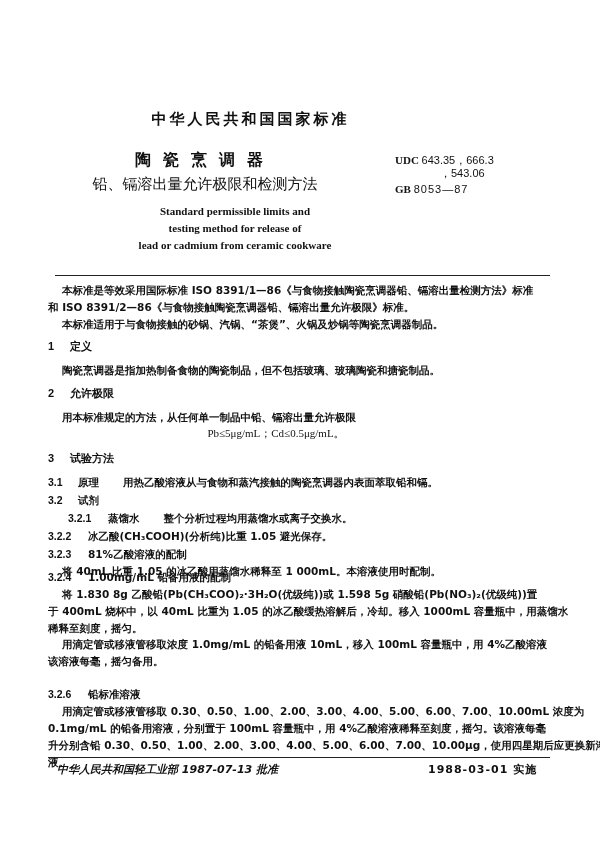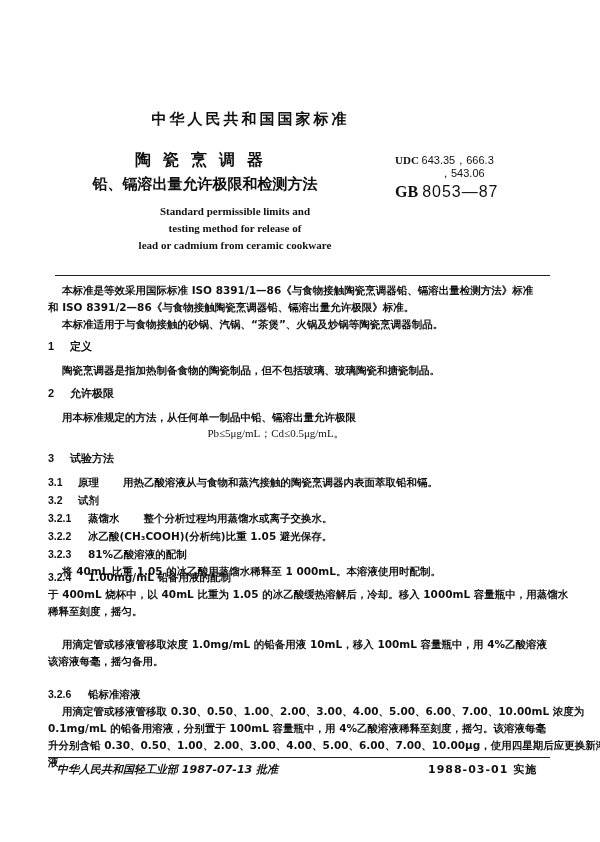--- a/index.html
+++ b/index.html
@@ -12,26 +12,26 @@
     .country {
       left: 0; width: 445px; top: 110px; text-align: center;
       font-size: 15px; font-weight: bold; letter-spacing: 3px; padding-left: 28px;
     }
     .title1 {
       left: 0; width: 410px; top: 150px; text-align: center;
       font-size: 16px; font-weight: bold; letter-spacing: 12px;
     }
     .title2 {
       left: 0; width: 410px; top: 175px; text-align: center;
-      font-size: 15px; font-weight: bold;
+      font-size: 15px; font-weight: normal;
     }
     .udc { left: 395px; top: 153px; font-family: "Liberation Serif", serif; font-size: 11px; font-weight: bold; }
     .udc-num { font-family: "Liberation Sans", sans-serif; font-weight: normal; font-size: 11px; }
     .udc2 { left: 440px; top: 166px; font-family: "Liberation Sans", sans-serif; font-size: 11px; }
-    .gb { left: 395px; top: 183px; font-family: "Liberation Serif", serif; font-size: 16px; font-weight: bold; }
+    .gb { left: 395px; top: 183px; font-family: "Liberation Serif", serif; font-size: 11px; font-weight: bold; }
     .gb-num { font-family: "Liberation Sans", sans-serif; font-weight: normal; letter-spacing: 1px; }
     .en {
       left: 0; width: 470px; text-align: center;
       font-family: "Liberation Serif", serif; font-weight: bold; font-size: 11px;
     }
     .rule { position: absolute; left: 55px; width: 495px; height: 0; border-top: 1.5px solid #222; }
     .p {
       position: absolute; left: 48px; width: 502px;
       font-size: 10.5px; line-height: 17px; font-weight: bold; white-space: nowrap;
     }
@@ -89,38 +89,39 @@
 
 <div class="p" style="top:474px;">
   <span class="sec-num">3.1</span><span>原理</span><span class="gap"></span><span>用热乙酸溶液从与食物和蒸汽接触的陶瓷烹调器内表面萃取铅和镉。</span>
 </div>
 
 <div class="p" style="top:492px;">
   <span class="sec-num">3.2</span><span>试剂</span>
 </div>
 
 <div class="p" style="top:510px;">
-  <span class="sec-num" style="min-width:40px;">3.2.1</span><span>蒸馏水</span><span class="gap"></span><span>整个分析过程均用蒸馏水或离子交换水。</span>
+  <span class="sec-num" style="min-width:40px;margin-left:20px;">3.2.1</span><span>蒸馏水</span><span class="gap"></span><span>整个分析过程均用蒸馏水或离子交换水。</span>
 </div>
 
 <div class="p" style="top:528px;">
   <span class="sec-num" style="min-width:40px;">3.2.2</span><span>冰乙酸(CH₃COOH)(分析纯)比重 1.05 避光保存。</span>
 </div>
 
 <div class="p" style="top:546px;">
   <div>
     <span class="sec-num" style="min-width:40px;">3.2.3</span><span>81%乙酸溶液的配制</span>
   </div>
   <div class="indent">将 40mL 比重 1.05 的冰乙酸用蒸馏水稀释至 1 000mL。本溶液使用时配制。</div>
 </div>
 
 <div class="p" style="top:569px;">
   <div>
     <span class="sec-num" style="min-width:40px;">3.2.4</span><span>1.00mg/mL 铅备用液的配制</span>
   </div>
+  <div class="indent">将 1.830 8g 乙酸铅(Pb(CH₃COO)₂·3H₂O(优级纯))或 1.598 5g 硝酸铅(Pb(NO₃)₂(优级纯))置</div>
   <div>于 400mL 烧杯中，以 40mL 比重为 1.05 的冰乙酸缓热溶解后，冷却。移入 1000mL 容量瓶中，用蒸馏水</div>
   <div>稀释至刻度，摇匀。</div>
 </div>
 
 <div class="p" style="top:636px;">
   <div class="indent">用滴定管或移液管移取浓度 1.0mg/mL 的铅备用液 10mL，移入 100mL 容量瓶中，用 4%乙酸溶液</div>
   <div>该溶液每毫，摇匀备用。</div>
 </div>
 
 <div class="p" style="top:686px;">

